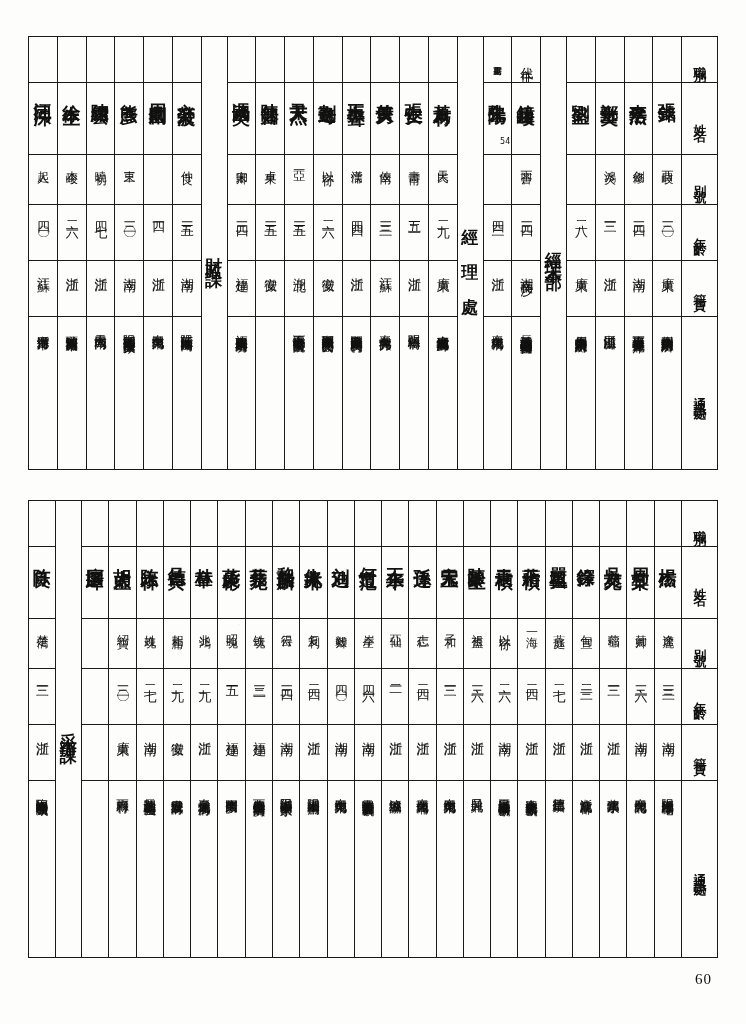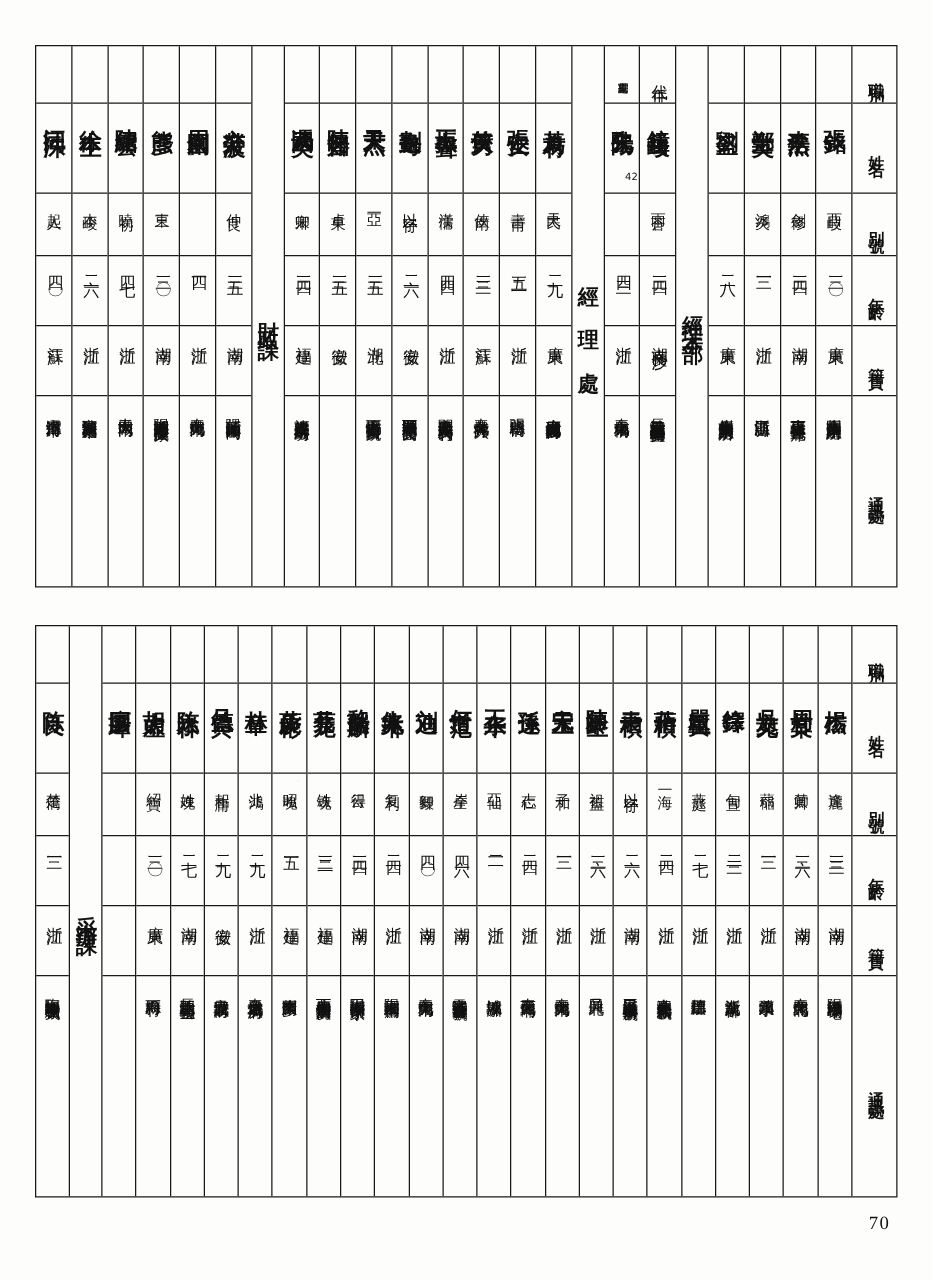--- a/index.html
+++ b/index.html
@@ -235,21 +235,21 @@
           <div class="cell addr" style="flex: 1 1 0%;">
             <span class="v">長沙城內藥王街馬號鋪至安益箱轉</span>
           </div>
         </div>
         <div class="col" style="flex: 1 1 0px;">
           <div class="cell role" style="height: 46px;">
             <span class="v" style="font-size: 8.5px; letter-spacing: 0px;">副軍需處長</span>
           </div>
           <div class="cell name supcell" style="height: 72px;">
             <span class="v">朱孔陽</span>
-            <span class="sup">42</span>
+            <span class="sup">54</span>
           </div>
           <div class="cell alias" style="height: 50px;">
             <span class="v"></span>
           </div>
           <div class="cell age" style="height: 56px;">
             <span class="v">四三</span>
           </div>
           <div class="cell native" style="height: 56px;">
             <span class="v">浙江</span>
           </div>
@@ -1037,15 +1037,15 @@
             <span class="v">浙江</span>
           </div>
           <div class="cell addr" style="flex: 1 1 0%;">
             <span class="v">臨海回浦學校嶺嶺失賑</span>
           </div>
         </div>
       </div>
 
   </div>
 
-  <div class="pagenum">70</div>
+  <div class="pagenum">60</div>
 
 </div>
 
 </body></html>

